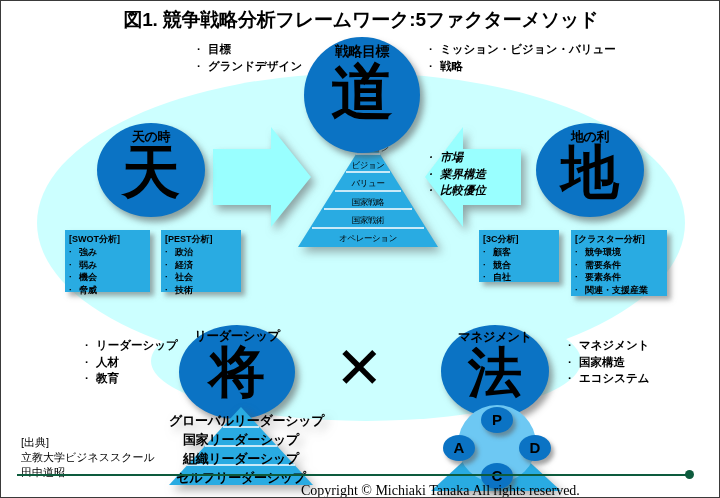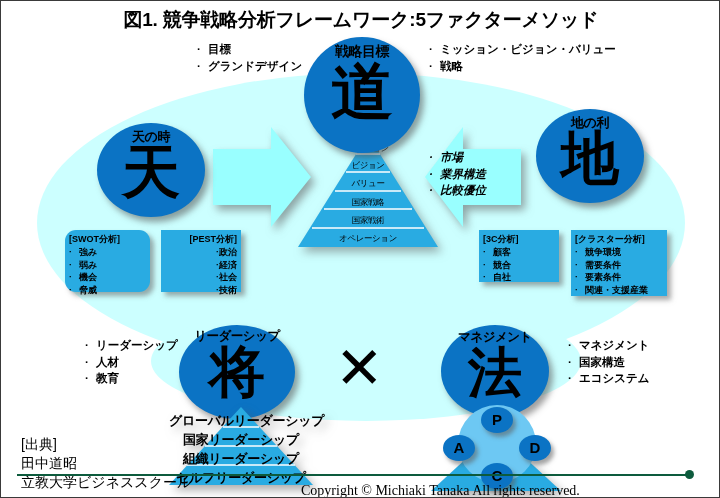--- a/index.html
+++ b/index.html
@@ -54,21 +54,21 @@
   }
 
   #ell-do   { left:303px; top:36px;  width:116px; height:116px; }
   #ell-do   .sub   { top:6px;  font-size:14px; }
   #ell-do   .kanji { top:24px; font-size:62px; }
 
   #ell-ten  { left:96px;  top:122px; width:108px; height:94px; }
   #ell-ten  .sub   { top:5px;  }
   #ell-ten  .kanji { top:20px; font-size:58px; }
 
-  #ell-chi  { left:535px; top:108px; width:108px; height:94px; }
+  #ell-chi  { left:535px; top:122px; width:108px; height:94px; }
   #ell-chi  .sub   { top:5px;  }
   #ell-chi  .kanji { top:20px; font-size:58px; }
 
   #ell-sho  { left:178px; top:324px; width:116px; height:94px; }
   #ell-sho  .sub   { top:3px;  font-size:12.5px; }
   #ell-sho  .kanji { top:19px; font-size:56px; }
 
   #ell-hou  { left:440px; top:324px; width:108px; height:92px; }
   #ell-hou  .sub   { top:4px;  font-size:12.5px; }
   #ell-hou  .kanji { top:20px; font-size:54px; }
@@ -102,22 +102,22 @@
   .abox {
     position:absolute; background:#29abe2;
     box-shadow:4px 4px 5px rgba(100,100,100,.55);
     color:#000; font-size:9px; font-weight:bold;
     padding:3px 4px 4px 4px; box-sizing:border-box;
     line-height:1.42; white-space:nowrap;
   }
   .abox .hd { font-weight:bold; }
   .abox .it::before { content:"\00B7"; display:inline-block; width:10px; }
 
-  #box-swot    { left:64px;  top:229px; width:85px;  height:62px;border-radius:11px; }
-  #box-pest    { left:160px; top:229px; width:80px;  height:62px;text-align:right; }
+  #box-swot    { left:64px;  top:229px; width:85px;  height:62px; }
+  #box-pest    { left:160px; top:229px; width:80px;  height:62px; }
   #box-3c      { left:478px; top:229px; width:80px;  height:52px; }
   #box-cluster { left:570px; top:229px; width:96px;  height:66px; }
 
   
   #lead-pyr { position:absolute; left:168px; top:406px; width:144px; height:78px;
               filter:drop-shadow(4px 5px 5px rgba(90,90,90,.5)); }
   #lead-pyr .lyr {
     position:absolute; left:0; right:0; text-align:center;
     color:#000; font-weight:bold; font-size:13px;
     letter-spacing:-0.3px; white-space:nowrap;
@@ -145,21 +145,21 @@
   
   #xmark {
     position:absolute; left:334px; top:338px;
     font-size:58px; font-weight:bold; color:#000; line-height:1;
     font-family:"DejaVu Sans",sans-serif;
   }
 
   
   #source {
     position:absolute; left:20px; top:434px;
-    font-size:14px; color:#000; line-height:1.35; white-space:nowrap;
+    font-size:11px; color:#000; line-height:1.35; white-space:nowrap;
   }
 
   
   #footrule {
     position:absolute; left:16px; top:473px; width:672px; height:2px;
     background:#0d5b3d;
   }
   #footdot {
     position:absolute; left:684px; top:469px; width:9px; height:9px;
     border-radius:50%; background:#0d5b3d;
@@ -309,21 +309,21 @@
     </svg>
     <div class="ring"></div>
     <div class="node n-p">P</div>
     <div class="node n-a">A</div>
     <div class="node n-d">D</div>
     <div class="node n-c">C</div>
   </div>
 
   <div id="source">
     <div>[出典]</div>
+    <div>立教大学ビジネススクール</div>
     <div>田中道昭</div>
-    <div>立教大学ビジネススクール</div>
   </div>
 
   <div id="footrule"></div>
   <div id="footdot"></div>
   <div id="copyright">Copyright © Michiaki Tanaka  All rights reserved.</div>
 
 </div>
 
 </body></html>

